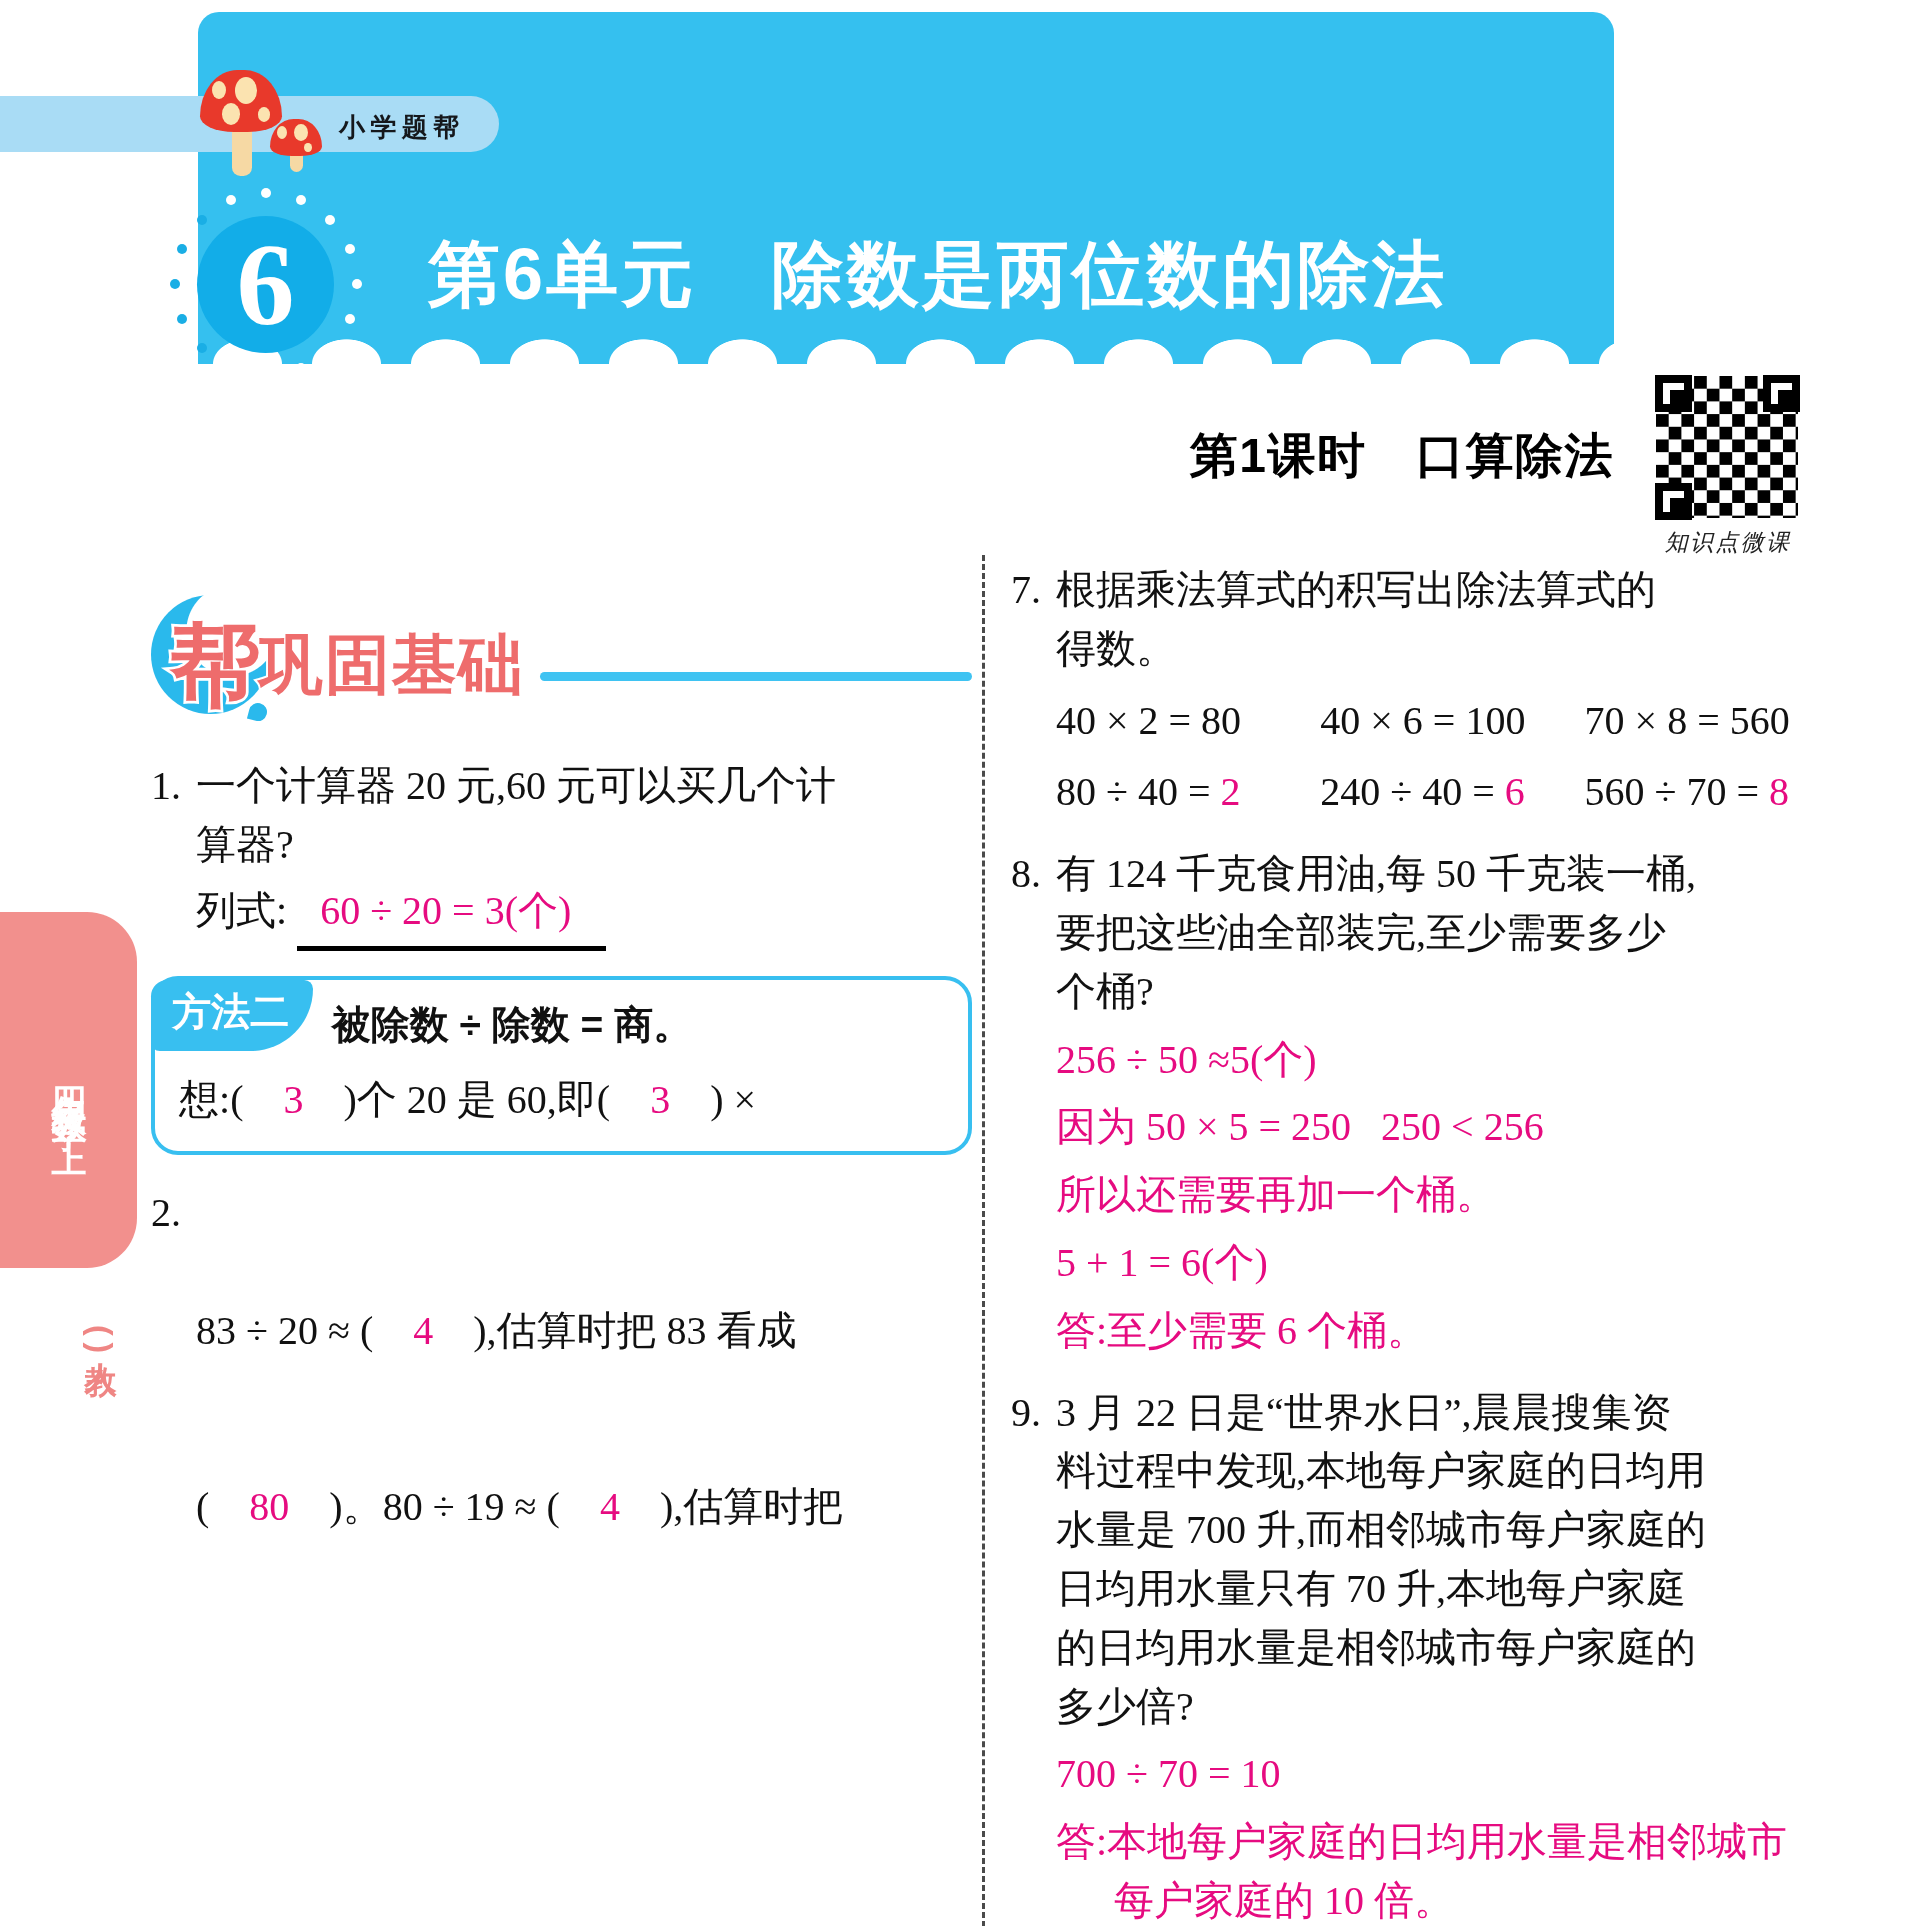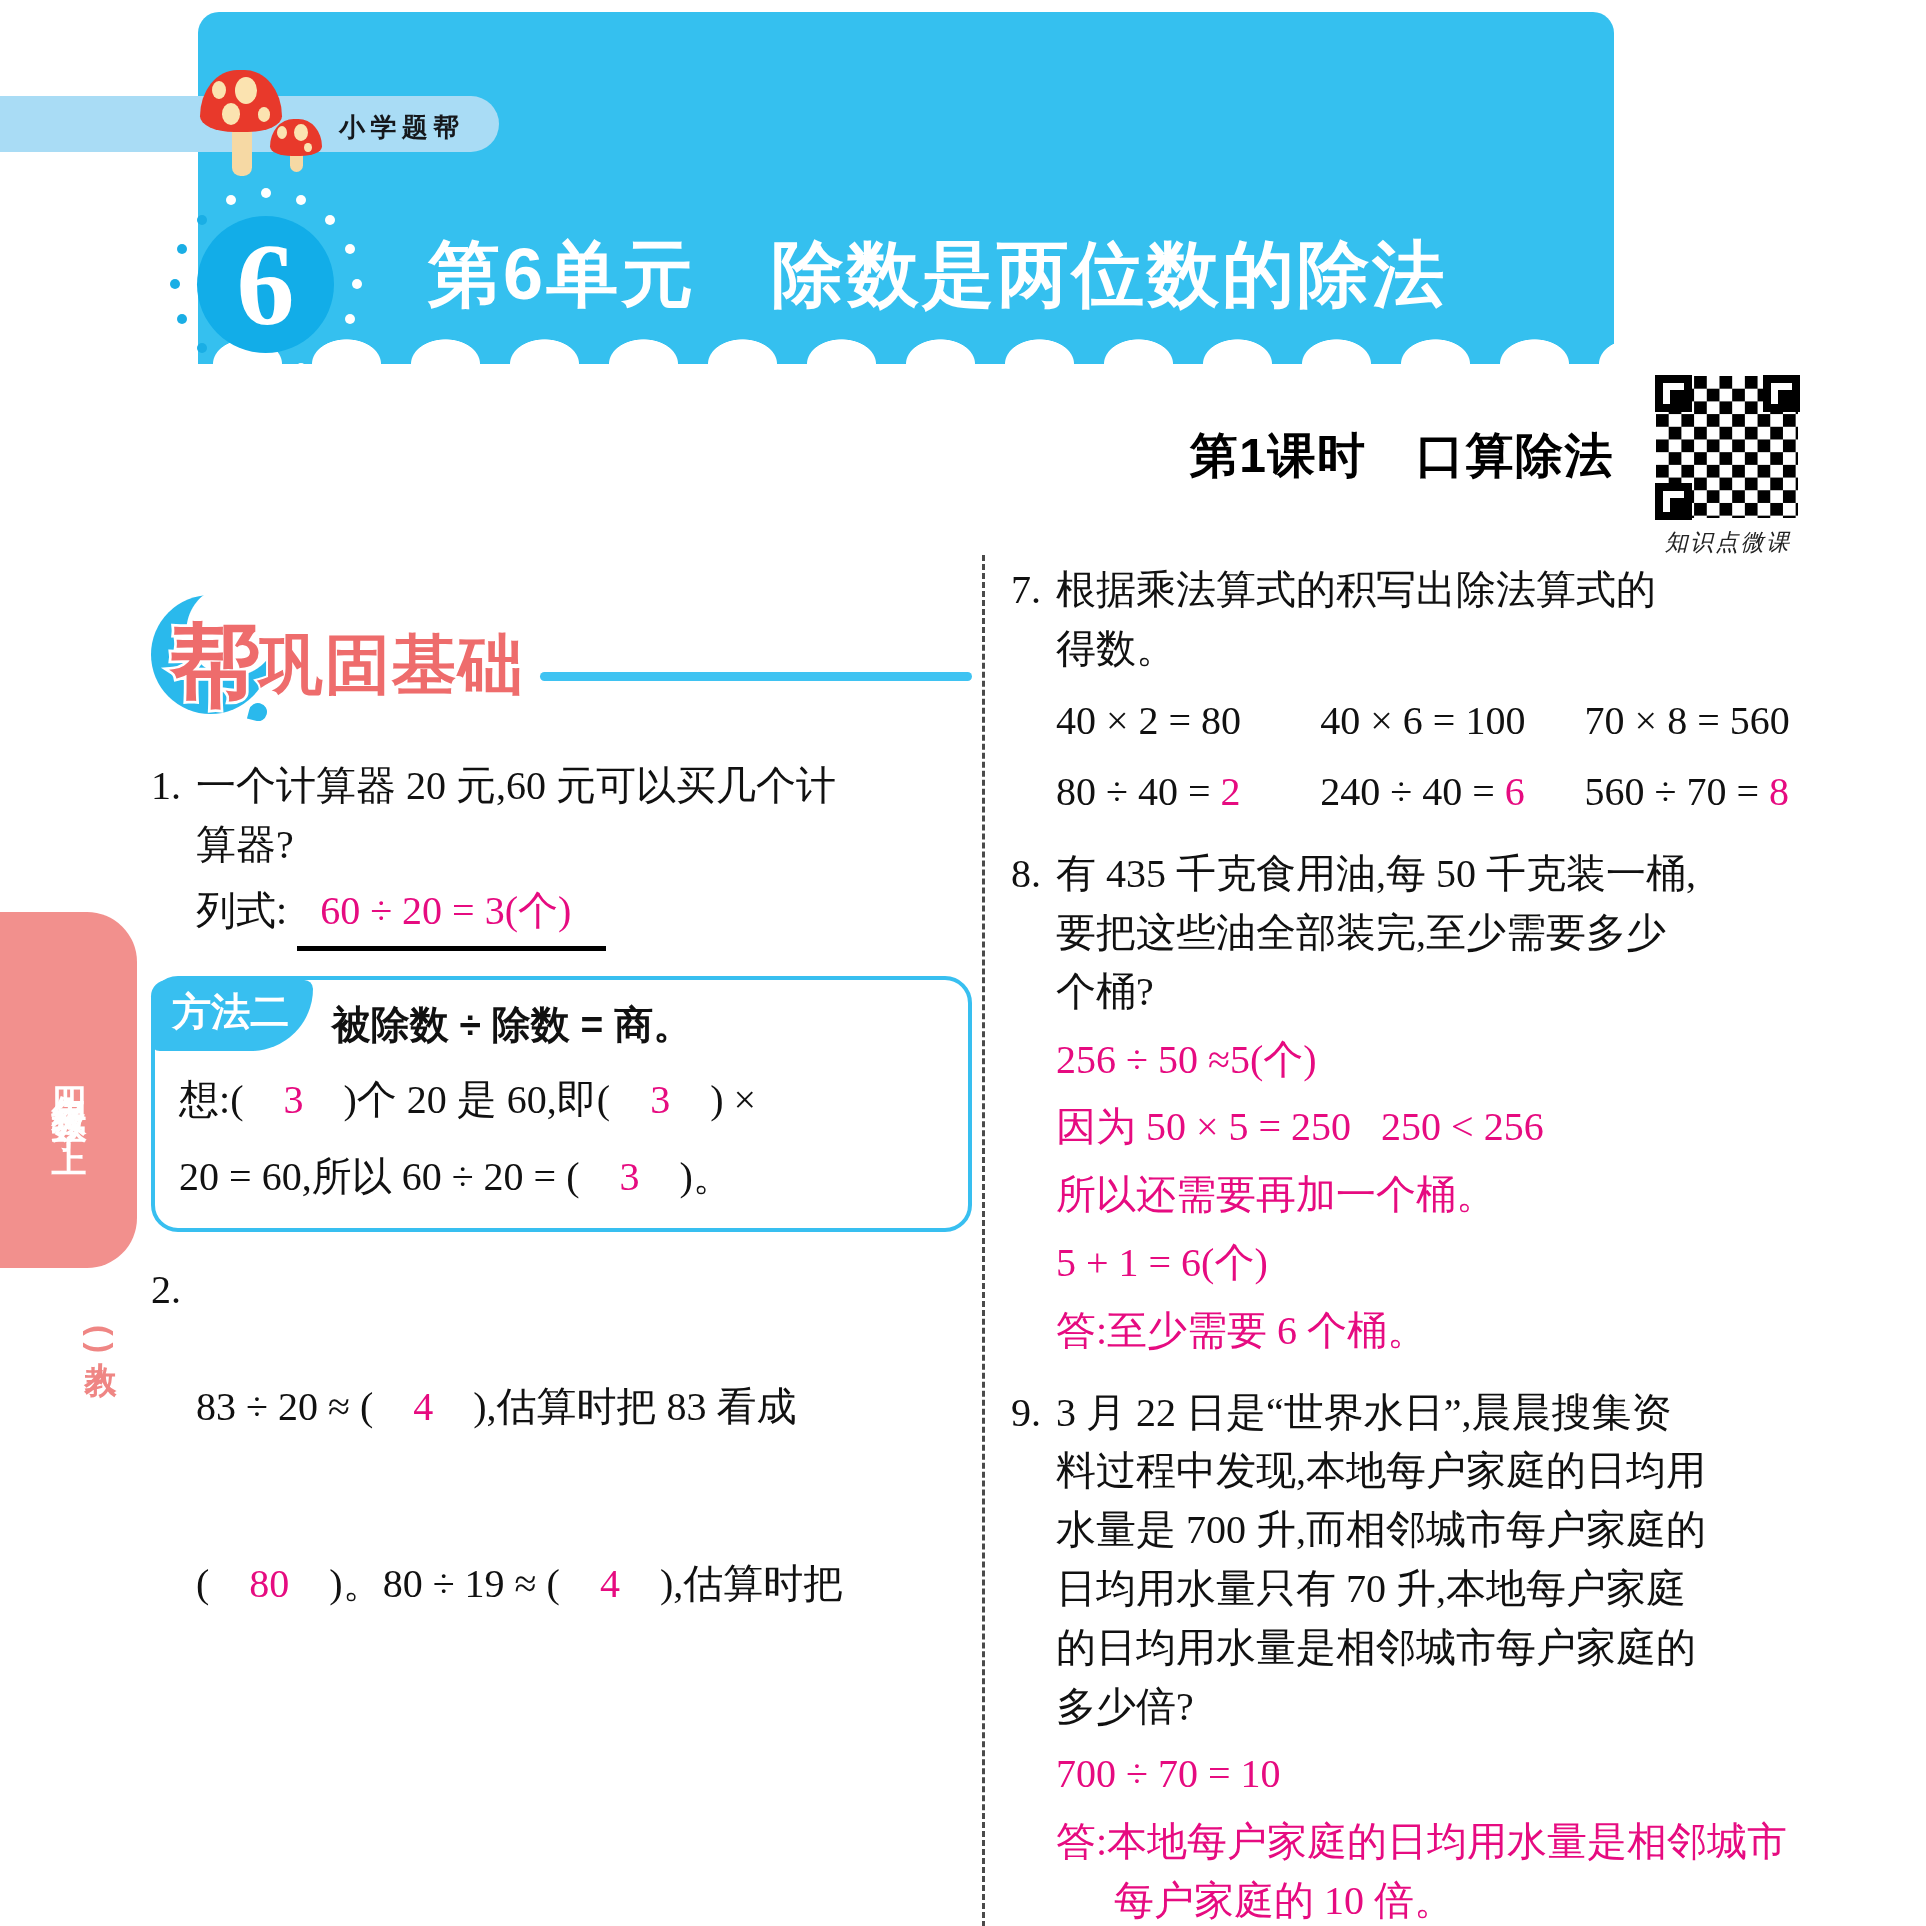--- a/index.html
+++ b/index.html
@@ -159,21 +159,20 @@
         <span class="uline"><span class="mag">60 ÷ 20 = 3(个)</span></span>
       </div>
 
 
       <div class="mbox">
         <div class="mbox-head">
           <div class="mlabel">方法二</div>
           <div class="mtitle">被除数 ÷ 除数 = 商。</div>
         </div>
         <div class="mline pre"><span>想:(　</span><span class="mag">3</span><span>　)个 20 是 60,即(　</span><span class="mag">3</span><span>　) ×</span></div>
-        <div class="mline pre"><span>20 = 60,所以 60 ÷ 20 = (　</span><span class="mag">3</span><span>　)。</span></div>
       </div>
     </div>
 
     <div class="q">
       <span class="no">2.</span>
       <div class="body pre">
         <div><span>83 ÷ 20 ≈ (　</span><span class="mag">4</span><span>　),估算时把 83 看成</span></div>
         <div><span>(　</span><span class="mag">80</span><span>　)。80 ÷ 19 ≈ (　</span><span class="mag">4</span><span>　),估算时把</span></div>
         
       </div>
@@ -197,21 +196,21 @@
       <div class="row">
         <span class="c3"><span>80 ÷ 40 = </span><span class="mag">2</span></span>
         <span class="c3"><span>240 ÷ 40 = </span><span class="mag">6</span></span>
         <span class="c3"><span>560 ÷ 70 = </span><span class="mag">8</span></span>
       </div>
     </div>
 
     <div class="q">
       <span class="no">8.</span>
       <div class="body">
-        <div>有 435 千克食用油,每 50 千克装一桶,</div>
+        <div>有 124 千克食用油,每 50 千克装一桶,</div>
         <div>要把这些油全部装完,至少需要多少</div>
         <div>个桶?</div>
         <div class="mag ansline pre">256 ÷ 50 ≈5(个)</div>
         <div class="mag ansline pre">因为 50 × 5 = 250   250 &lt; 256</div>
         <div class="mag ansline">所以还需要再加一个桶。</div>
         <div class="mag ansline">5 + 1 = 6(个)</div>
         <div class="mag ansline">答:至少需要 6 个桶。</div>
       </div>
     </div>
 

